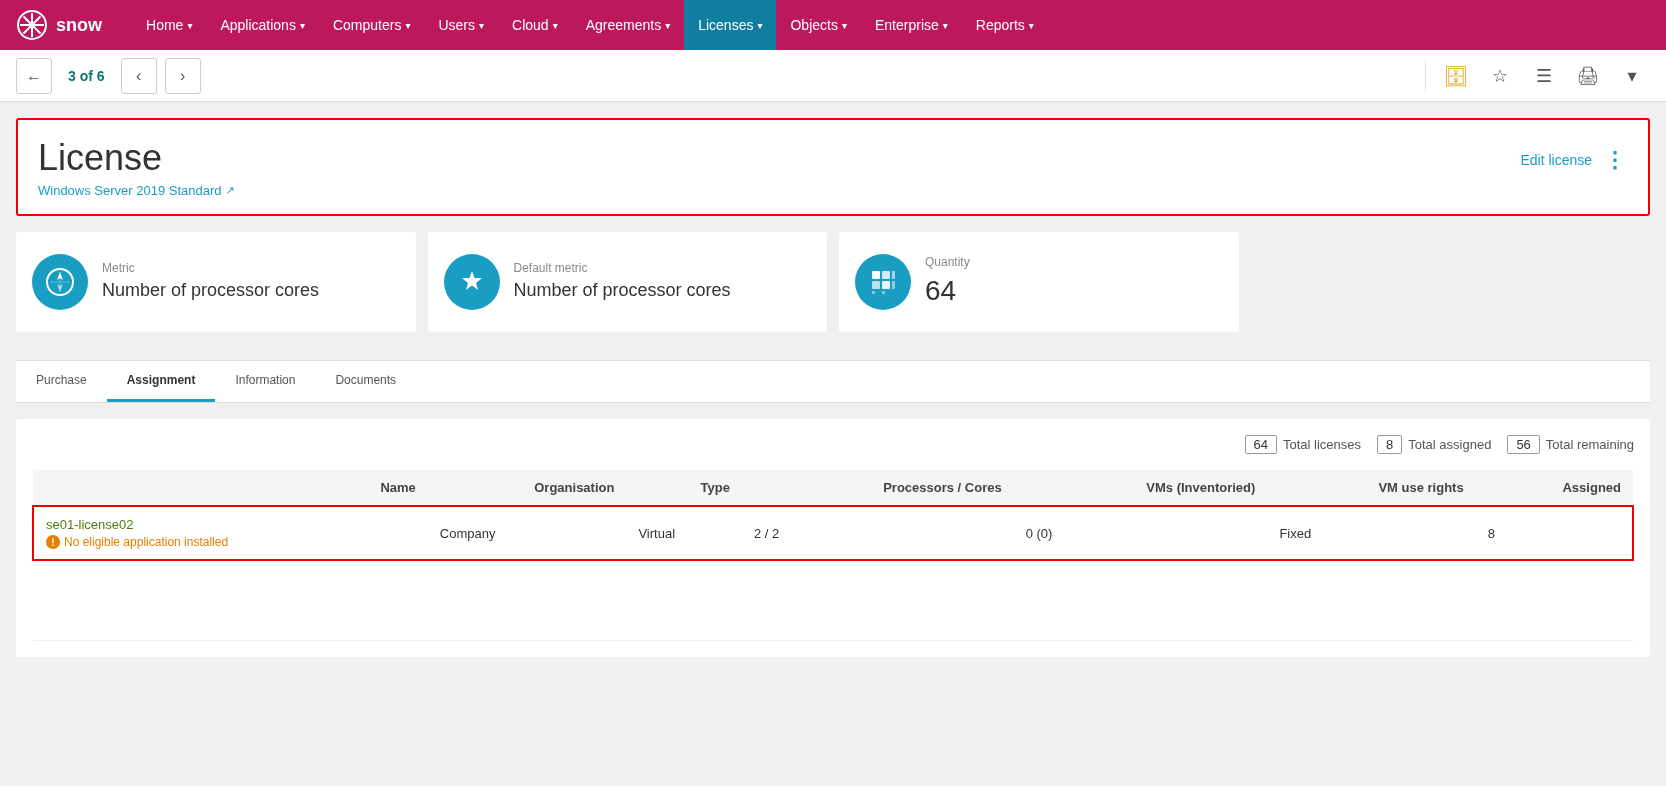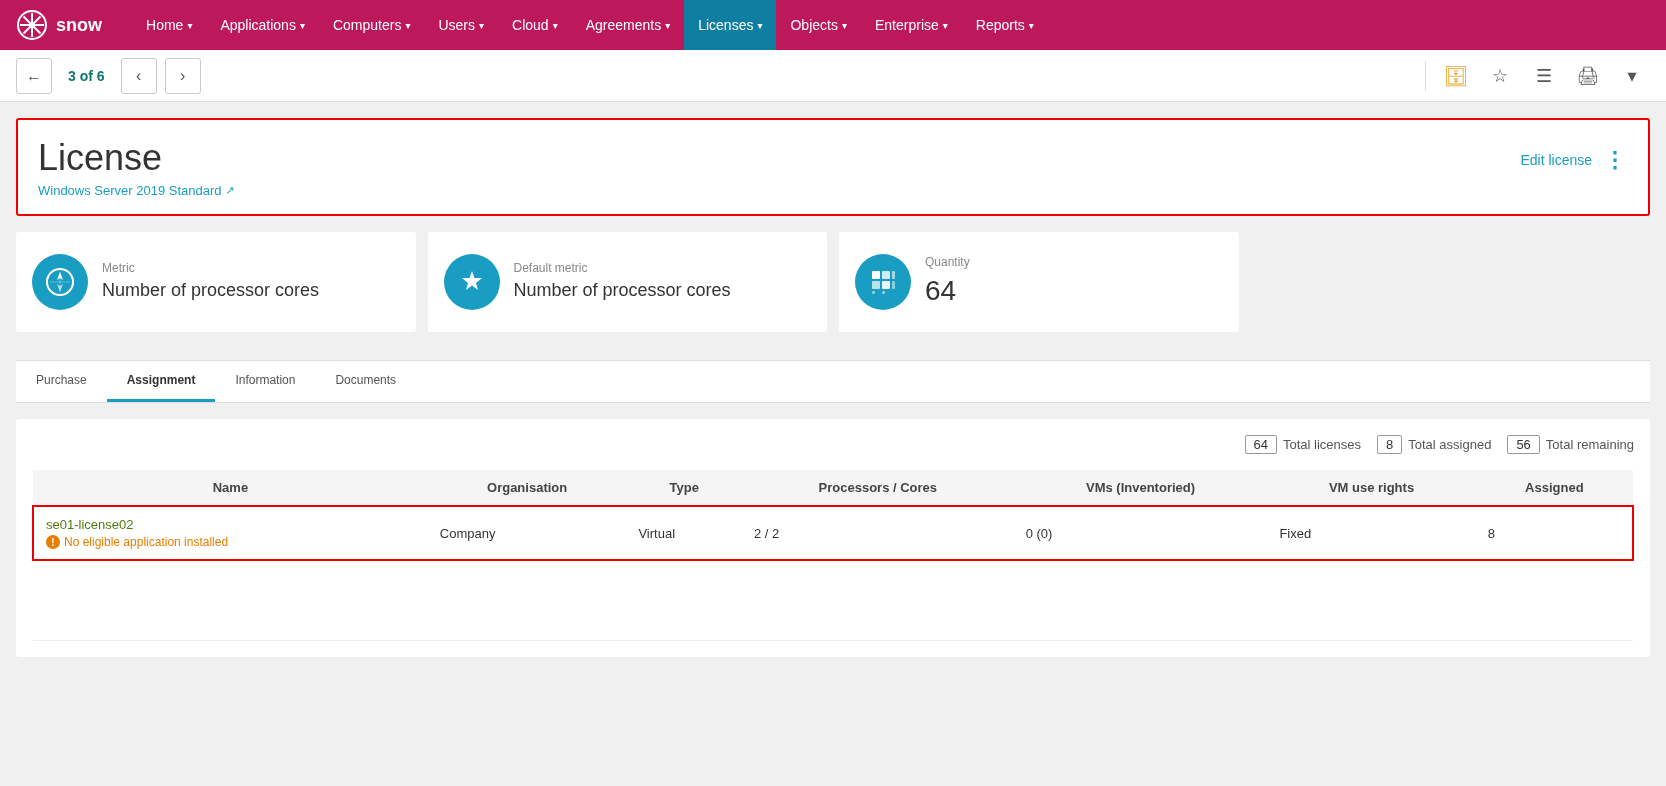--- a/index.html
+++ b/index.html
@@ -241,21 +241,21 @@
     .data-table {
       width: 100%;
       border-collapse: collapse;
       font-size: 13px;
     }
     .data-table thead tr {
       background: #f5f5f5;
       border-bottom: 2px solid #ddd;
     }
     .data-table th {
-      text-align: center;
+      text-align: right;
       padding: 10px 12px;
       font-weight: 600;
       color: #444;
       font-size: 13px;
     }
     .data-table tbody tr {
       border-bottom: 1px solid #eee;
     }
     .data-table td {
       padding: 10px 12px;

